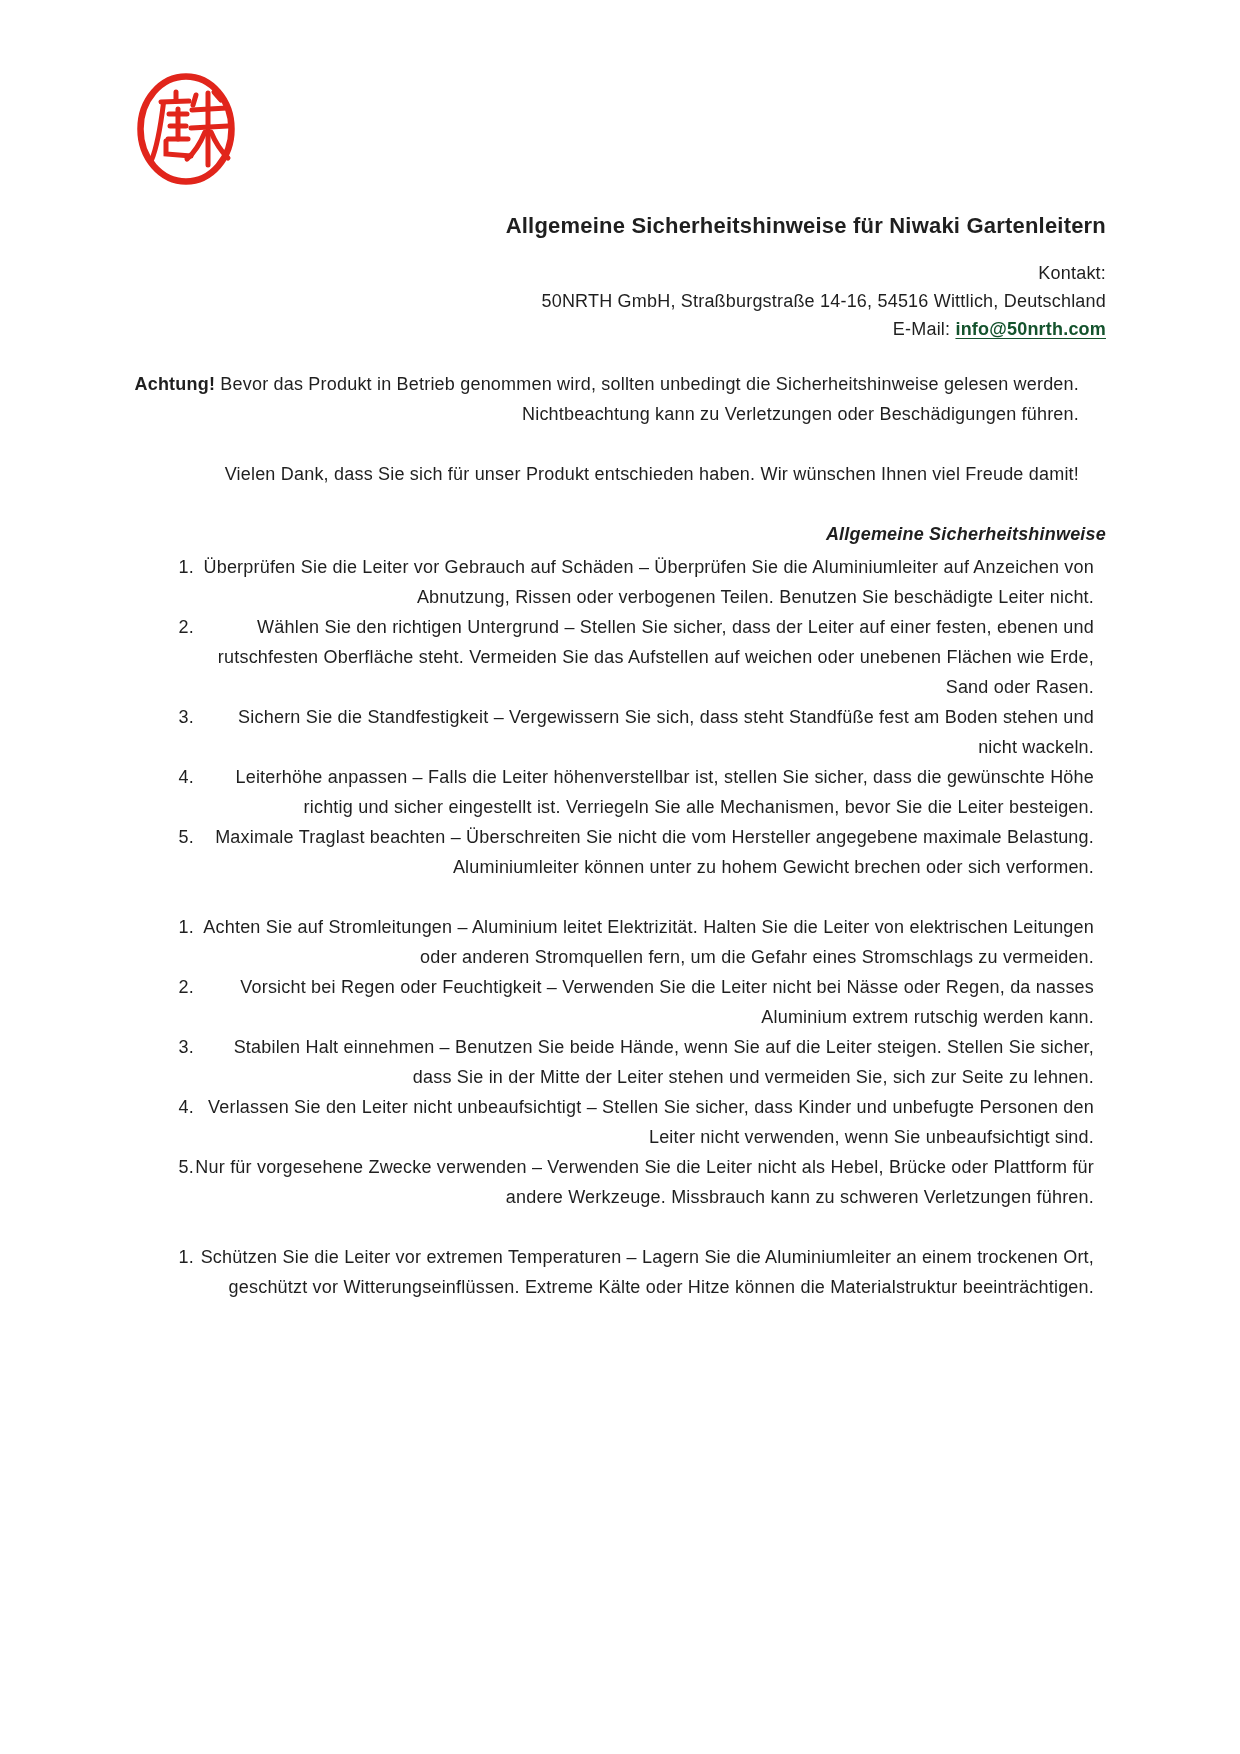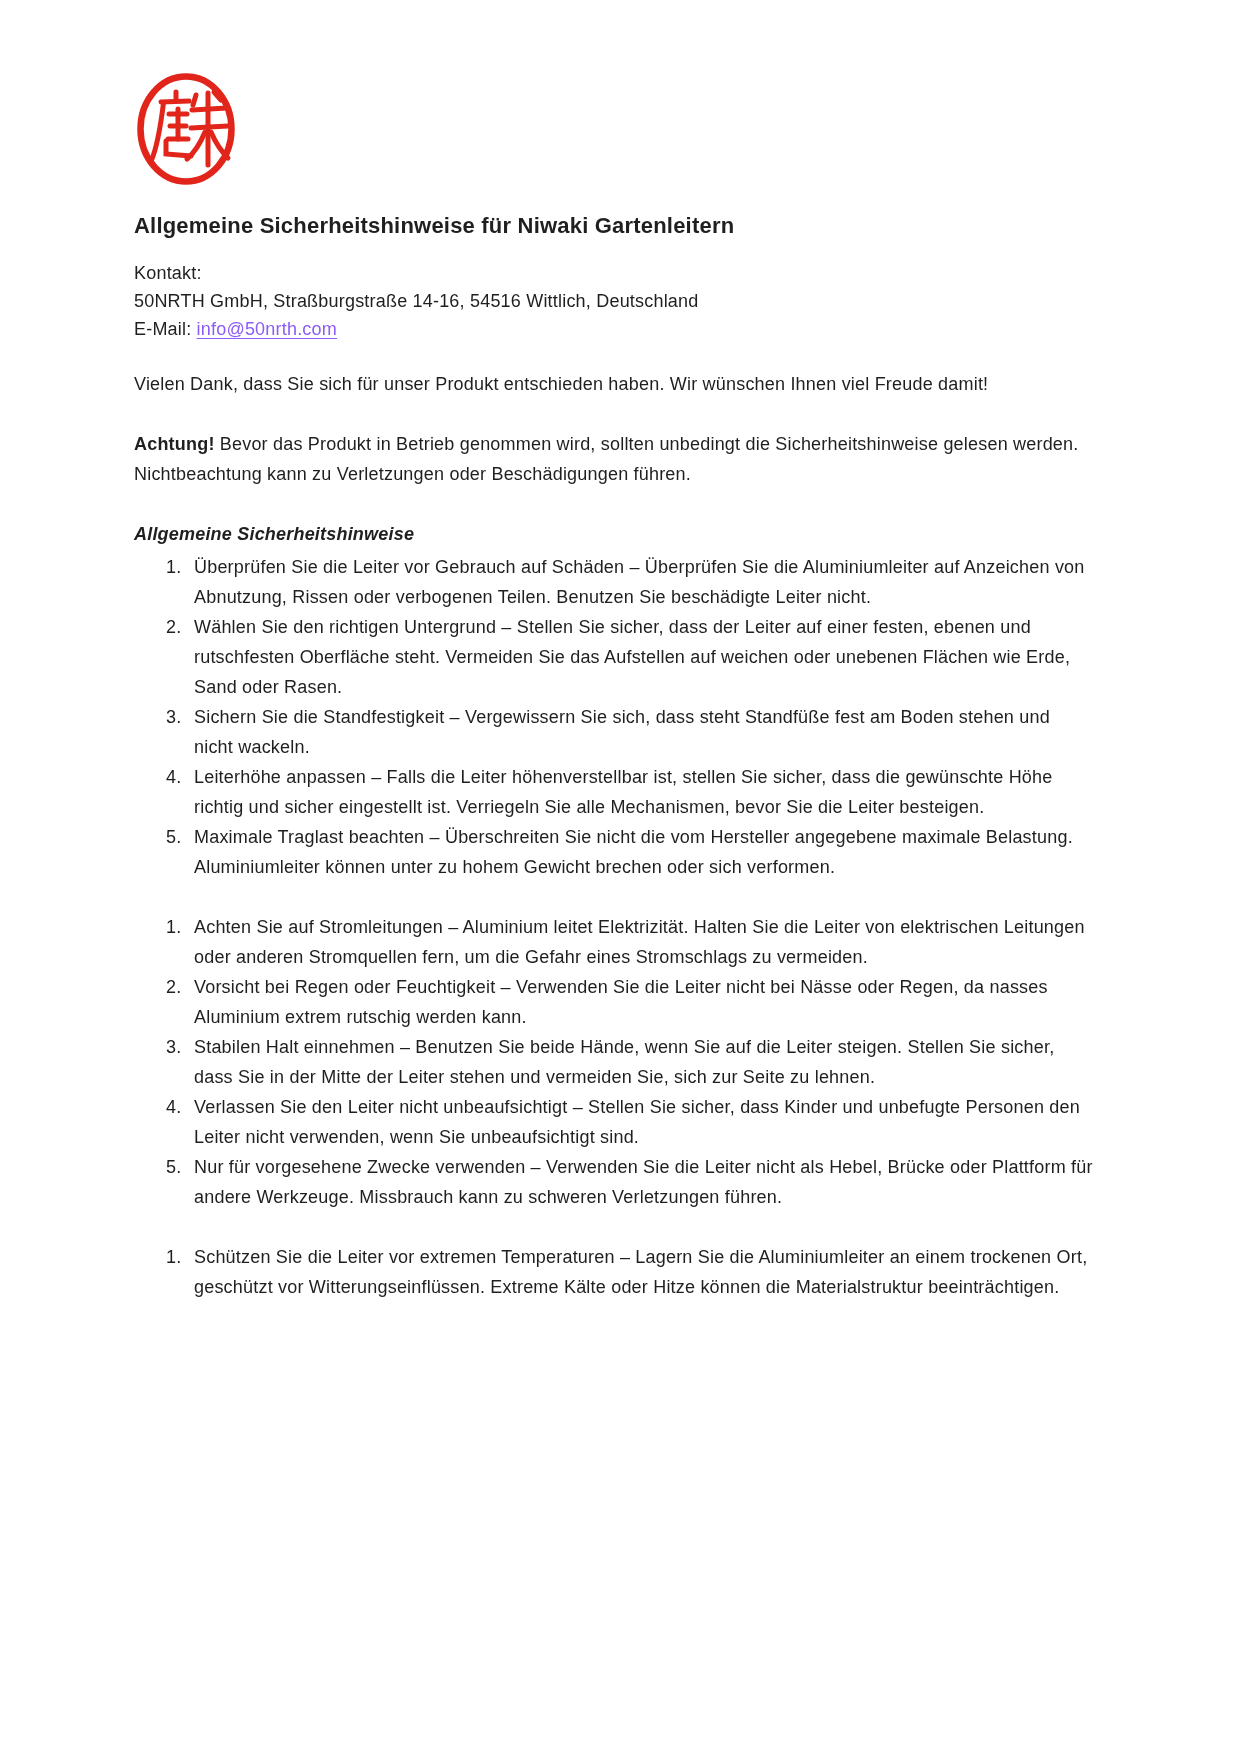--- a/index.html
+++ b/index.html
@@ -12,44 +12,46 @@
     position: relative;
     width: 1240px;
     height: 1754px;
     margin: 0 auto;
     background: #ffffff;
     box-sizing: border-box;
     padding: 73px 134px 0 134px;
     font-family: "Liberation Sans", sans-serif;
     color: #1f1f1f;
     overflow: hidden;
+    text-align: right;
   }
   .logo {
     width: 100px;
     height: 112px;
     margin-left: 2px;
   }
   h1.doc-title {
     font-size: 22px;
     line-height: 30px;
     font-weight: bold;
     letter-spacing: 0.2px;
     margin: 26px 0 18px 0;
   }
   .contact {
     font-size: 18px;
     line-height: 28px;
     letter-spacing: 0.2px;
     margin: 12px 0 26px 0;
   }
   .email-link {
-    color: #8b5cf6;
+    color: #14532d;
     text-decoration: underline;
     text-underline-offset: 3px;
     cursor: pointer;
+    font-weight: bold;
   }
   p.para {
     font-size: 18px;
     line-height: 30px;
     letter-spacing: 0.2px;
     margin: 0 0 30px 0;
     max-width: 945px;
   }
   h2.section-heading {
     font-size: 18px;
@@ -113,23 +115,23 @@
   </div>
 
   <h1 class="doc-title">Allgemeine Sicherheitshinweise für Niwaki Gartenleitern</h1>
 
   <div class="contact">
     <div>Kontakt:</div>
     <div>50NRTH GmbH, Straßburgstraße 14-16, 54516 Wittlich, Deutschland</div>
     <div><span>E-Mail: </span><a class="email-link" href="#">info@50nrth.com</a></div>
   </div>
 
+  <p class="para"><strong>Achtung!</strong><span> Bevor das Produkt in Betrieb genommen wird, sollten unbedingt die Sicherheitshinweise gelesen werden. Nichtbeachtung kann zu Verletzungen oder Beschädigungen führen.</span></p>
+
   <p class="para">Vielen Dank, dass Sie sich für unser Produkt entschieden haben. Wir wünschen Ihnen viel Freude damit!</p>
-
-  <p class="para"><strong>Achtung!</strong><span> Bevor das Produkt in Betrieb genommen wird, sollten unbedingt die Sicherheitshinweise gelesen werden. Nichtbeachtung kann zu Verletzungen oder Beschädigungen führen.</span></p>
 
   <h2 class="section-heading">Allgemeine Sicherheitshinweise</h2>
   <ol class="num-list">
     <li>
         <span class="num">1.</span>
         <span class="txt">Überprüfen Sie die Leiter vor Gebrauch auf Schäden – Überprüfen Sie die Aluminiumleiter auf Anzeichen von Abnutzung, Rissen oder verbogenen Teilen. Benutzen Sie beschädigte Leiter nicht.</span>
       </li>
     <li>
         <span class="num">2.</span>
         <span class="txt">Wählen Sie den richtigen Untergrund – Stellen Sie sicher, dass der Leiter auf einer festen, ebenen und rutschfesten Oberfläche steht. Vermeiden Sie das Aufstellen auf weichen oder unebenen Flächen wie Erde, Sand oder Rasen.</span>

